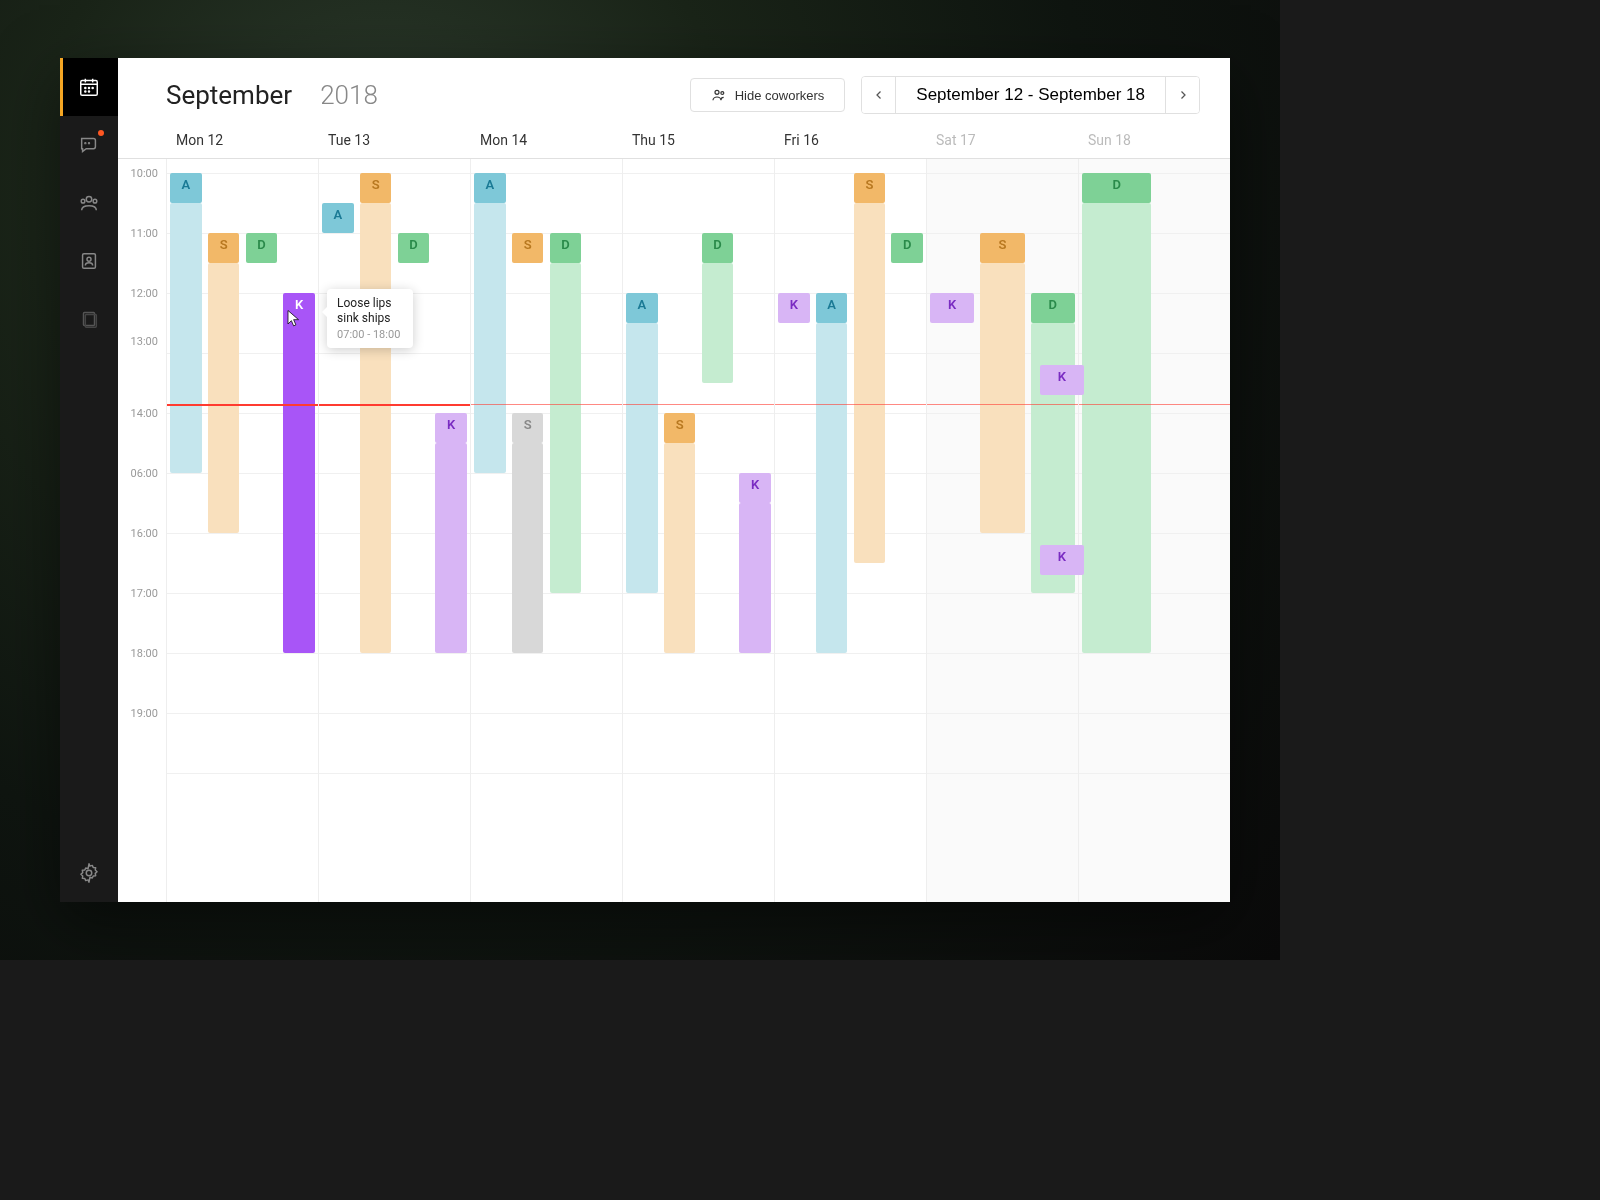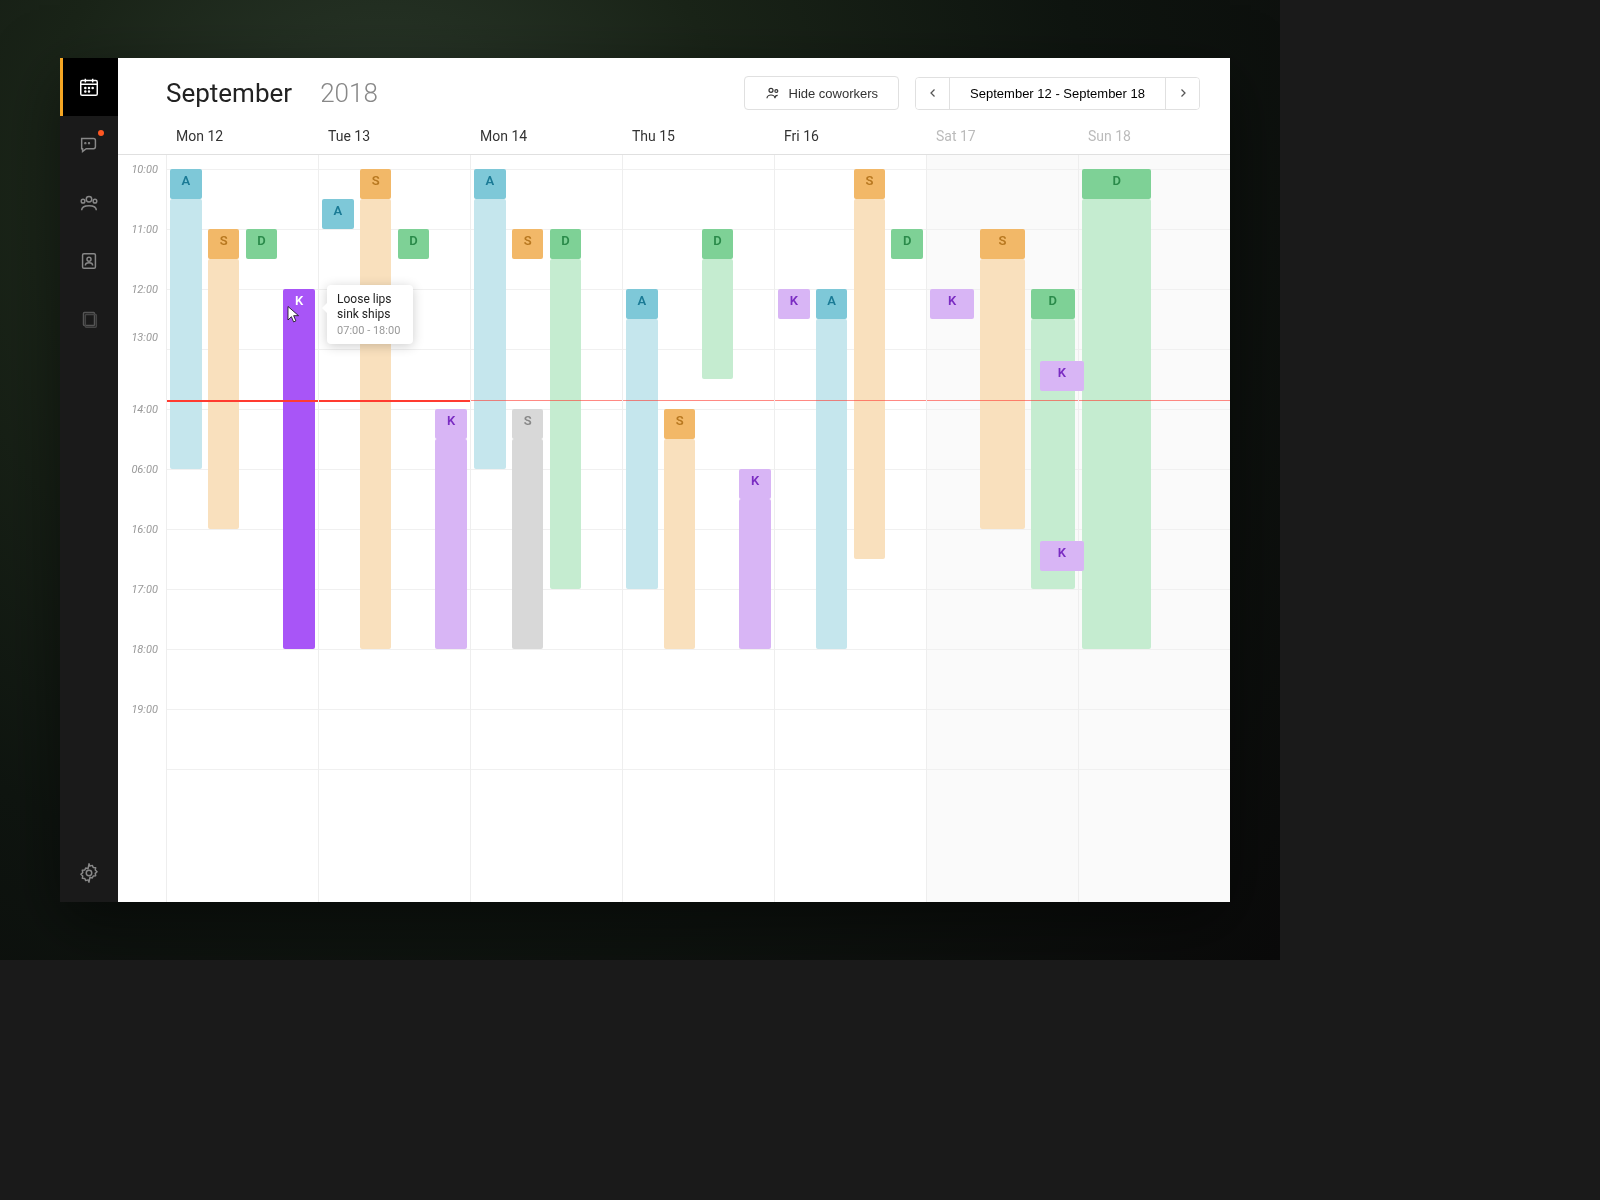--- a/index.html
+++ b/index.html
@@ -105,21 +105,21 @@
   align-items: center;
   justify-content: center;
   cursor: pointer;
   background: #fff;
   border: none;
 }
 .range-picker .chev:first-child { border-right: 1px solid #e0e0e0; }
 .range-picker .chev:last-child { border-left: 1px solid #e0e0e0; }
 .range-picker .range-label {
   padding: 8px 20px;
-  font-size: 13px;
+  font-size: 17px;
   background: #fff;
   cursor: pointer;
   border: none;
 }
 .day-headers {
   display: flex;
   padding-left: 48px;
   border-bottom: 1px solid #e0e0e0;
 }
 .day-head {
@@ -132,21 +132,20 @@
 .grid-wrap {
   flex: 1;
   display: flex;
   position: relative;
   overflow: hidden;
 }
 .time-col {
   width: 48px;
   flex-shrink: 0;
   position: relative;
-  font-style: italic;
 }
 .time-label {
   position: absolute;
   right: 8px;
   font-size: 11px;
   color: #999;
   transform: translateY(-50%);
 }
 .days {
   flex: 1;

